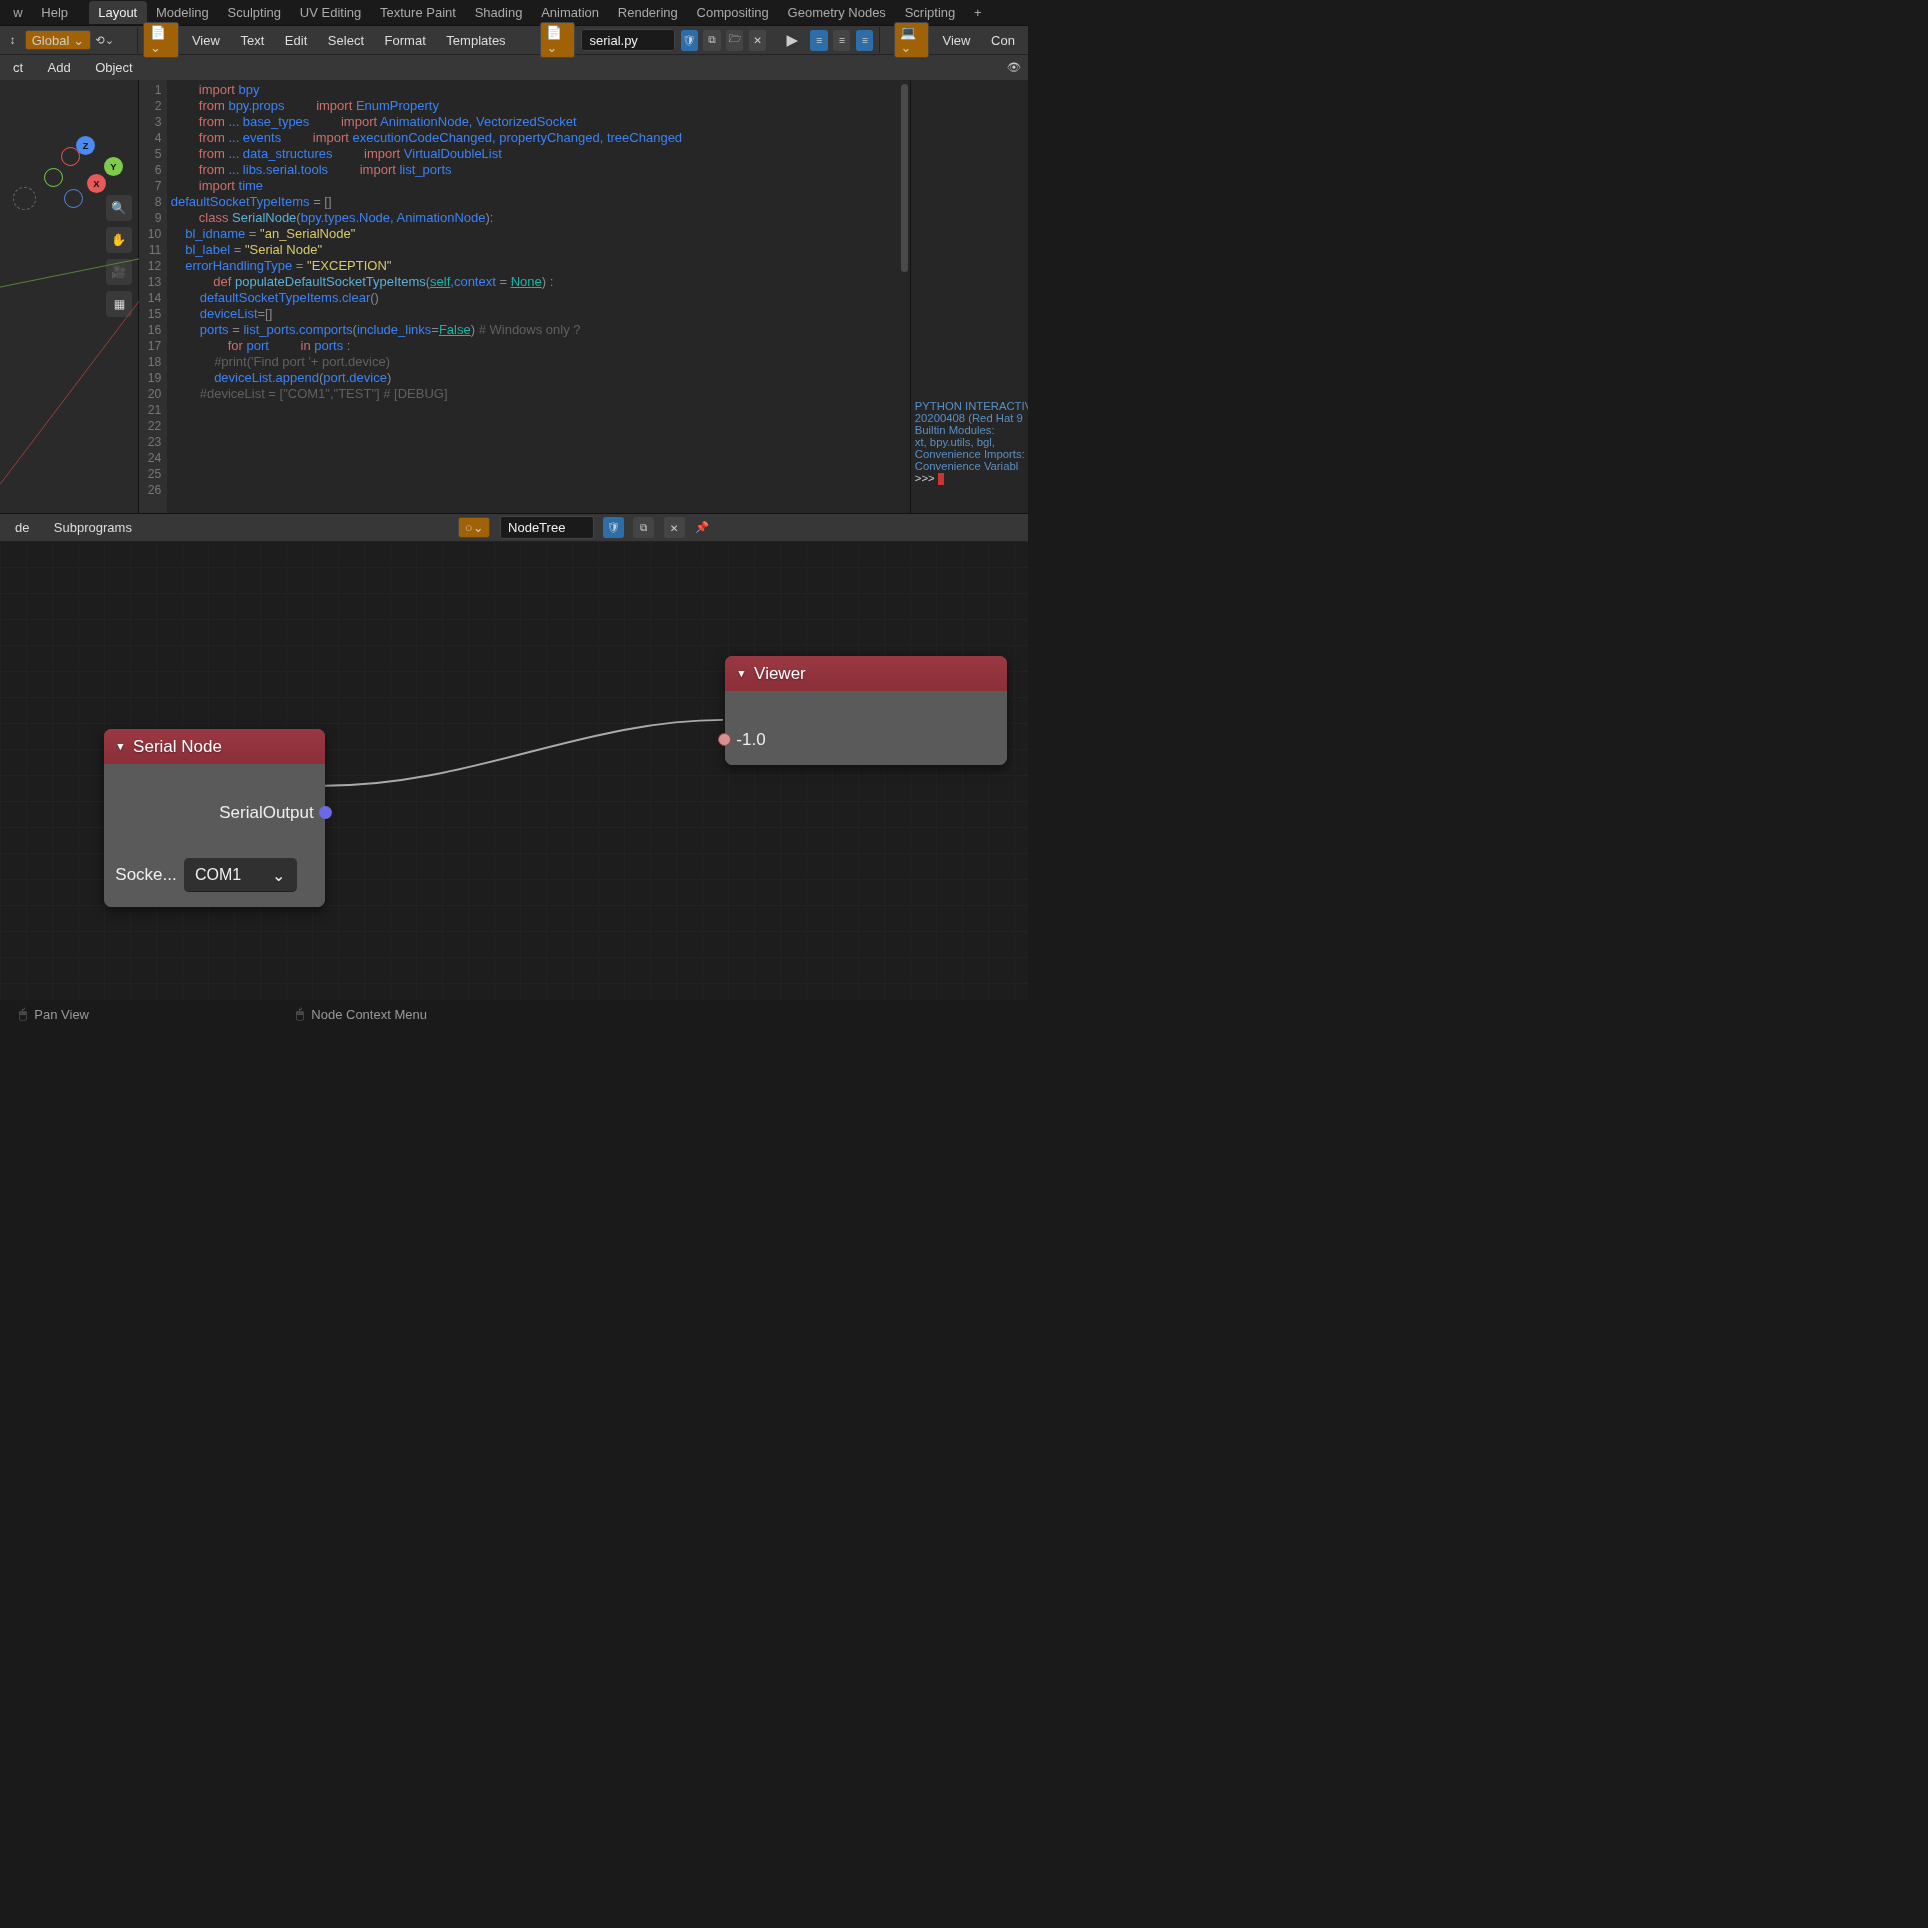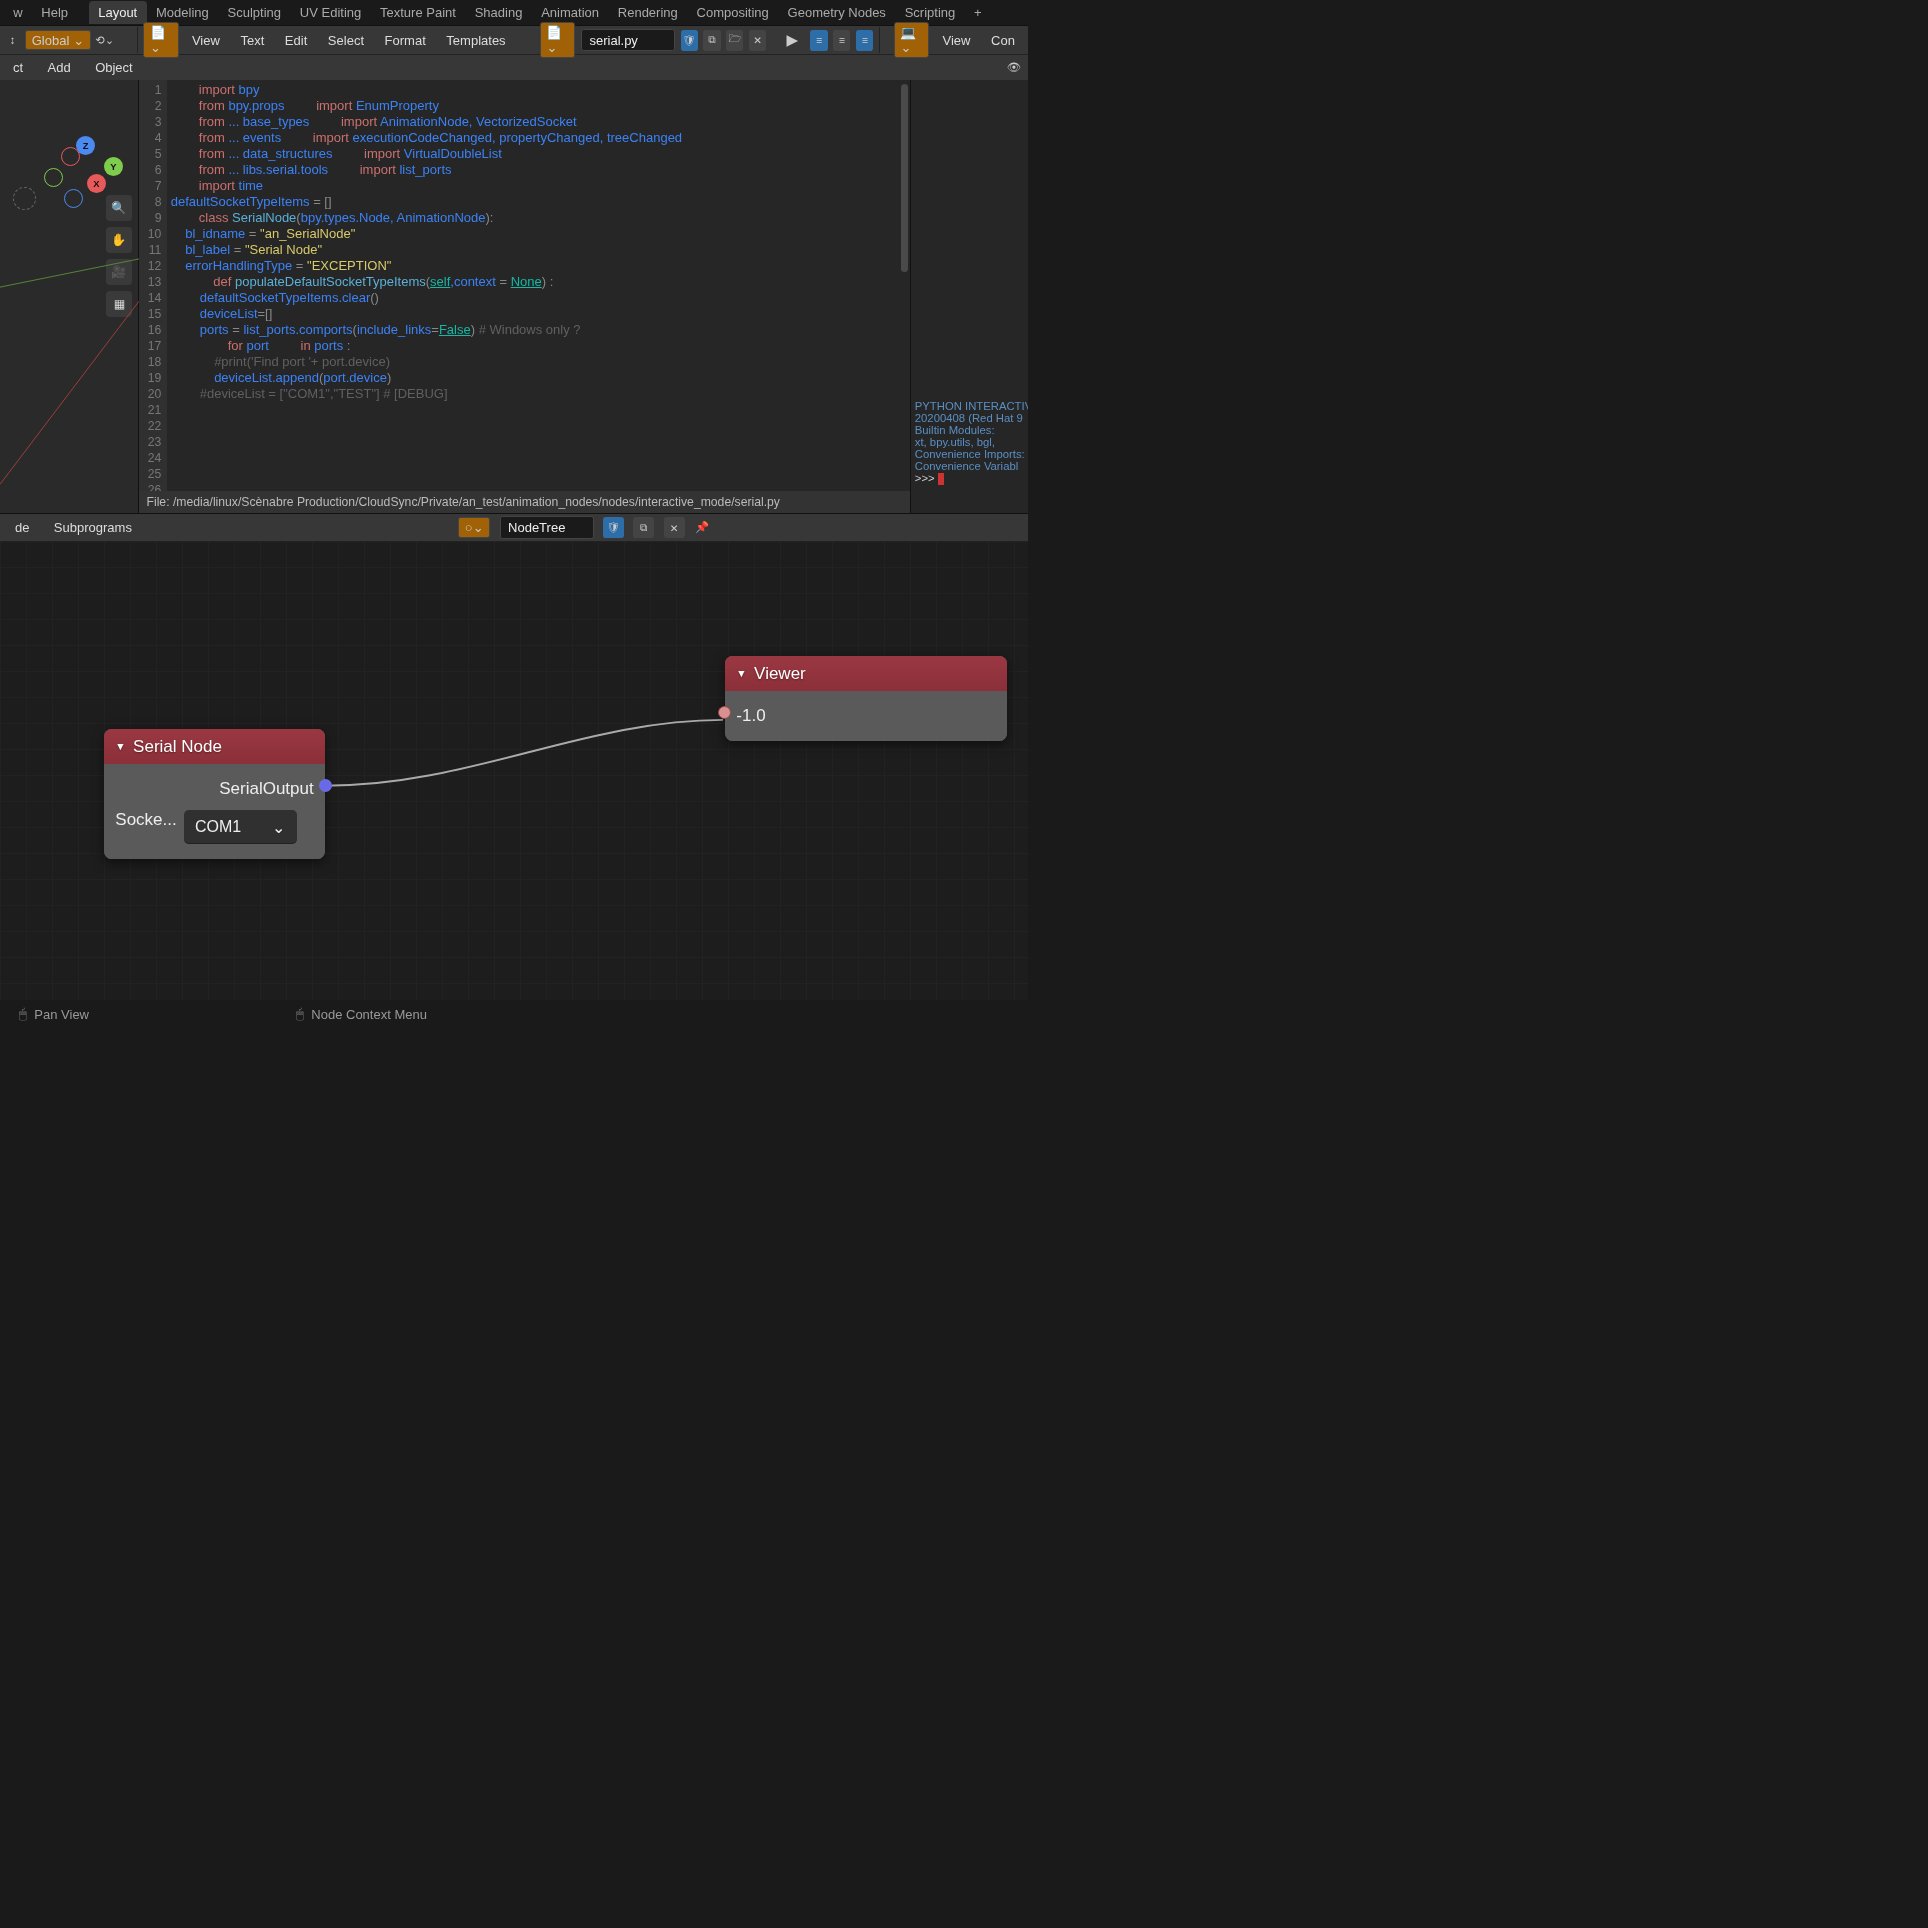--- a/index.html
+++ b/index.html
@@ -35,21 +35,21 @@
 .console { width:118px; background:#262626; border-left:0.9px solid #111; font-family:monospace; font-size:11.3px; padding-top:320px; overflow:hidden; color:#5a8fc4; }
 .console-line { white-space:nowrap; padding:0 3.8px; }
 .nodebar { background:#373737; height:28px; display:flex; align-items:center; padding:0 7.5px; gap:9.4px; border-top:0.9px solid #111; }
 .node-canvas { background:#1d1d1d; height:499px; position:relative;
   background-image:linear-gradient(#222 0.9px,transparent 0.9px),linear-gradient(90deg,#222 0.9px,transparent 0.9px);
   background-size:26px 26px; }
 .node { position:absolute; background:#555; border-radius:7.5px; box-shadow:0 3.8px 11.3px rgba(0,0,0,.5); overflow:visible; }
 .node-header { background:linear-gradient(#9a3842,#8b2f38); padding:7.5px 11.3px; border-radius:7.5px 7.5px 0 0; color:#fff; font-size:17px; display:flex; align-items:center; gap:7.5px; text-shadow:0 0.9px 1.9px rgba(0,0,0,.4);}
 .tri { font-size:10.4px; }
 .node-body { padding:9.4px 11.3px; background:#5a5a5a; border-radius:0 0 7.5px 7.5px; }
-.node-row { display:flex; padding:5.6px 0; color:#eee; font-size:17px; position:relative; }
+.node-row { display:flex; align-items:center; padding:5.6px 0; color:#eee; font-size:17px; position:relative;margin-top:24px; }
 .socket { width:13px; height:13px; border-radius:50%; position:absolute; }
 .dropdown { background:#303030; border-radius:4.7px; padding:7.5px 11.3px; display:flex; align-items:center; justify-content:space-between; color:#eee; font-size:16px; min-width:113px; box-shadow: inset 0 -0.9px 0 rgba(0,0,0,.3);}
 .statusbar { position:absolute; bottom:0; left:0; right:0; height:28px; background:#1a1a1a; display:flex; align-items:center; padding:0 19px; gap:38px; color:#999; font-size:13px; }
 .status-item { display:flex; align-items:center; gap:7.5px; }
 svg.wire { position:absolute; top:0; left:0; pointer-events:none; }
 .scrollbar { position:absolute; right:1.9px; top:3.8px; width:7.5px; height:188px; background:#4a4a4a; border-radius:3.8px; }
 </style>
 </head>
 <body>
 
@@ -158,21 +158,20 @@
           <div>21</div>
           <div>22</div>
           <div>23</div>
           <div>24</div>
           <div>25</div>
           <div>26</div>
         </div>
       <div class="code" id="code"><div><span class="kw">import</span><span class="name"> bpy</span></div><div><span class="kw">from</span><span class="name"> bpy.props </span><span class="kw">import</span><span class="name"> EnumProperty</span></div><div><span class="kw">from</span><span class="name"> ... base_types </span><span class="kw">import</span><span class="name"> AnimationNode, VectorizedSocket</span></div><div><span class="kw">from</span><span class="name"> ... events </span><span class="kw">import</span><span class="name"> executionCodeChanged, propertyChanged, treeChanged</span></div><div><span class="kw">from</span><span class="name"> ... data_structures </span><span class="kw">import</span><span class="name"> VirtualDoubleList</span></div><div><span class="kw">from</span><span class="name"> ... libs.serial.tools </span><span class="kw">import</span><span class="name"> list_ports</span></div><div><span class="kw">import</span><span class="name"> time</span></div><div><span class="name"></span></div><div><span class="name">defaultSocketTypeItems </span><span class="op">= []</span></div><div><span class="name"></span></div><div><span class="kw">class</span><span class="fn"> SerialNode</span><span class="op">(</span><span class="name">bpy.types.Node, AnimationNode</span><span class="op">):</span></div><div><span class="name">    bl_idname </span><span class="op">= </span><span class="str">"an_SerialNode"</span></div><div><span class="name">    bl_label </span><span class="op">= </span><span class="str">"Serial Node"</span></div><div><span class="name">    errorHandlingType </span><span class="op">= </span><span class="str">"EXCEPTION"</span></div><div><span class="name"></span></div><div><span class="name">    </span><span class="kw">def</span><span class="fn"> populateDefaultSocketTypeItems</span><span class="op">(</span><span class="bool">self</span><span class="name">,context </span><span class="op">= </span><span class="bool">None</span><span class="op">) :</span></div><div><span class="name">        defaultSocketTypeItems.clear</span><span class="op">()</span></div><div><span class="name">        deviceList</span><span class="op">=[]</span></div><div><span class="name"></span></div><div><span class="name">        ports </span><span class="op">= </span><span class="name">list_ports.comports</span><span class="op">(</span><span class="name">include_links</span><span class="op">=</span><span class="bool">False</span><span class="op">) </span><span class="cmt"># Windows only ?</span></div><div><span class="name"></span></div><div><span class="name">        </span><span class="kw">for</span><span class="name"> port </span><span class="kw">in</span><span class="name"> ports </span><span class="op">:</span></div><div><span class="name">            </span><span class="cmt">#print('Find port '+ port.device)</span></div><div><span class="name">            deviceList.append</span><span class="op">(</span><span class="name">port.device</span><span class="op">)</span></div><div><span class="name"></span></div><div><span class="name">        </span><span class="cmt">#deviceList = ["COM1","TEST"] # [DEBUG]</span></div><div><span class="name"></span></div></div>
       <div class="scrollbar"></div>
     </div>
-    <div class="filepath">File: /media/linux/Scènabre Production/CloudSync/Private/an_test/animation_nodes/nodes/interactive_mode/serial.py</div>
   </div>
 
   <div class="console">
     <div class="console-line">PYTHON INTERACTIVE</div>
     <div class="console-line">20200408 (Red Hat 9</div>
     <div class="console-line"></div>
     <div class="console-line">Builtin Modules:</div>
     <div class="console-line">xt, bpy.utils, bgl,</div>
     <div class="console-line">Convenience Imports:</div>
     <div class="console-line">Convenience Variabl</div>

